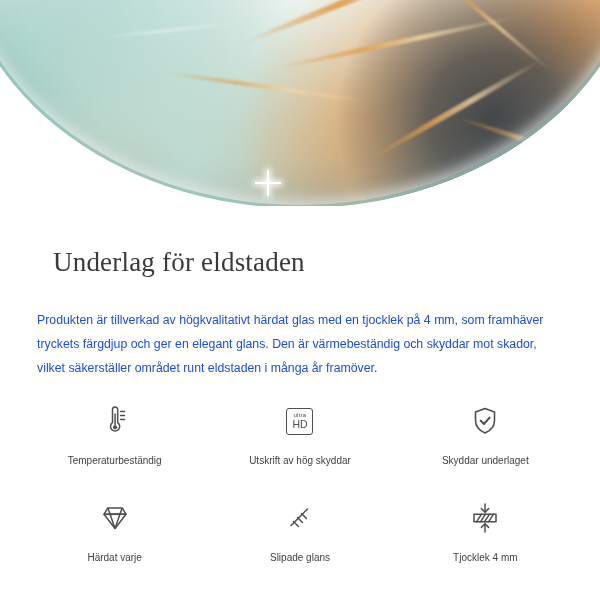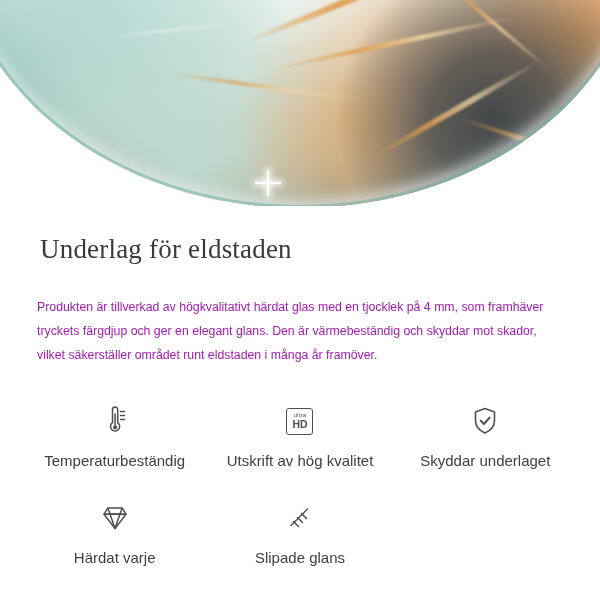--- a/index.html
+++ b/index.html
@@ -92,29 +92,29 @@
     left: 37px;
     top: 228px;
     width: 528px;
   }
   .headline {
     font-family: "Liberation Serif", serif;
     font-size: 27px;
     line-height: 36px;
     color: #3a3a3a;
     font-weight: 400;
-    margin: 3px;
+    margin: 16px;
     letter-spacing: .2px;
   }
   .headline .l2 { display: block; }
   .body {
     margin: 28px 0 0 0;
     font-size: 12.3px;
     line-height: 24px;
-    color: #a21caf;
+    color: #1d4ed8;
     max-width: 516px;
   }
 
   
   .features {
     position: absolute;
     left: 22px;
     top: 398px;
     width: 556px;
     display: grid;
@@ -127,34 +127,34 @@
     align-items: center;
     text-align: center;
   }
   .ficon {
     width: 46px; height: 46px;
     display: flex; align-items: center; justify-content: center;
     margin-bottom: 10px;
     color: #4f4f4f;
   }
   .flabel {
-    font-size: 15px;
+    font-size: 10px;
     color: #3f3f3f;
     line-height: 13px;
   }
   .ultrahd {
     width: 27px; height: 27px;
     border: 1.6px solid #4f4f4f;
     border-radius: 3px;
     display: flex; flex-direction: column;
     align-items: center; justify-content: center;
     line-height: 1;
   }
   .ultrahd .u1 { font-size: 6.2px; letter-spacing: .2px; color: #4f4f4f; }
-  .ultrahd .u2 { font-size: 10.5px; font-weight: bold; color: #4f4f4f; margin-top: 1px; }
+  .ultrahd .u2 { font-size: 10.5px; font-weight: normal; color: #4f4f4f; margin-top: 1px; }
 </style>
 </head>
 <body>
 
 <div class="page">
 
   <div class="hero">
     <div class="hero-inner">
       <div class="vein v1"></div>
       <div class="vein v2"></div>
@@ -191,21 +191,21 @@
       <div class="flabel">Temperaturbeständig</div>
     </div>
 
     <div class="feature">
       <div class="ficon">
         <div class="ultrahd">
           <span class="u1">ultra</span>
           <span class="u2">HD</span>
         </div>
       </div>
-      <div class="flabel">Utskrift av hög kvalitet</div>
+      <div class="flabel">Utskrift av hög skyddar</div>
     </div>
 
     <div class="feature">
       <div class="ficon">
         <svg width="34" height="34" viewBox="0 0 34 34" fill="none" stroke="#4f4f4f" stroke-width="1.6" stroke-linecap="round" stroke-linejoin="round">
           <path d="M17 4.5l9.5 3.4v8.4c0 6.2-4.2 10.6-9.5 12.6-5.3-2-9.5-6.4-9.5-12.6V7.9z"></path>
           <polyline points="12.6,16.6 15.9,20 21.6,13.6" stroke-width="2"></polyline>
         </svg>
       </div>
       <div class="flabel">Skyddar underlaget</div>
@@ -228,15 +228,31 @@
         <svg width="34" height="34" viewBox="0 0 34 34" fill="none" stroke="#4f4f4f" stroke-width="1.5" stroke-linecap="round">
           <path d="M8 24.5L24.5 8"></path>
           <line x1="10.5" y1="20.5" x2="15.5" y2="25.5"></line>
           <line x1="14.5" y1="16.5" x2="19.5" y2="21.5"></line>
           <line x1="18.5" y1="12.5" x2="23.5" y2="17.5"></line>
         </svg>
       </div>
       <div class="flabel">Slipade glans</div>
     </div>
 
+    <div class="feature">
+      <div class="ficon">
+        <svg width="36" height="36" viewBox="0 0 36 36" fill="none" stroke="#4f4f4f" stroke-width="1.5" stroke-linecap="round" stroke-linejoin="round">
+          <line x1="18" y1="4" x2="18" y2="12"></line>
+          <polyline points="14.4,8.6 18,12.2 21.6,8.6"></polyline>
+          <line x1="18" y1="32" x2="18" y2="24"></line>
+          <polyline points="14.4,27.4 18,23.8 21.6,27.4"></polyline>
+          <rect x="7" y="14.2" width="22" height="7.6"></rect>
+          <line x1="9.5" y1="21.8" x2="14.5" y2="14.2"></line>
+          <line x1="13.5" y1="21.8" x2="18.5" y2="14.2"></line>
+          <line x1="17.5" y1="21.8" x2="22.5" y2="14.2"></line>
+          <line x1="21.5" y1="21.8" x2="26.5" y2="14.2"></line>
+        </svg>
+      </div>
+      <div class="flabel">Tjocklek 4 mm</div>
+    </div>
 
   </div>
 </div>
 
 </body></html>

